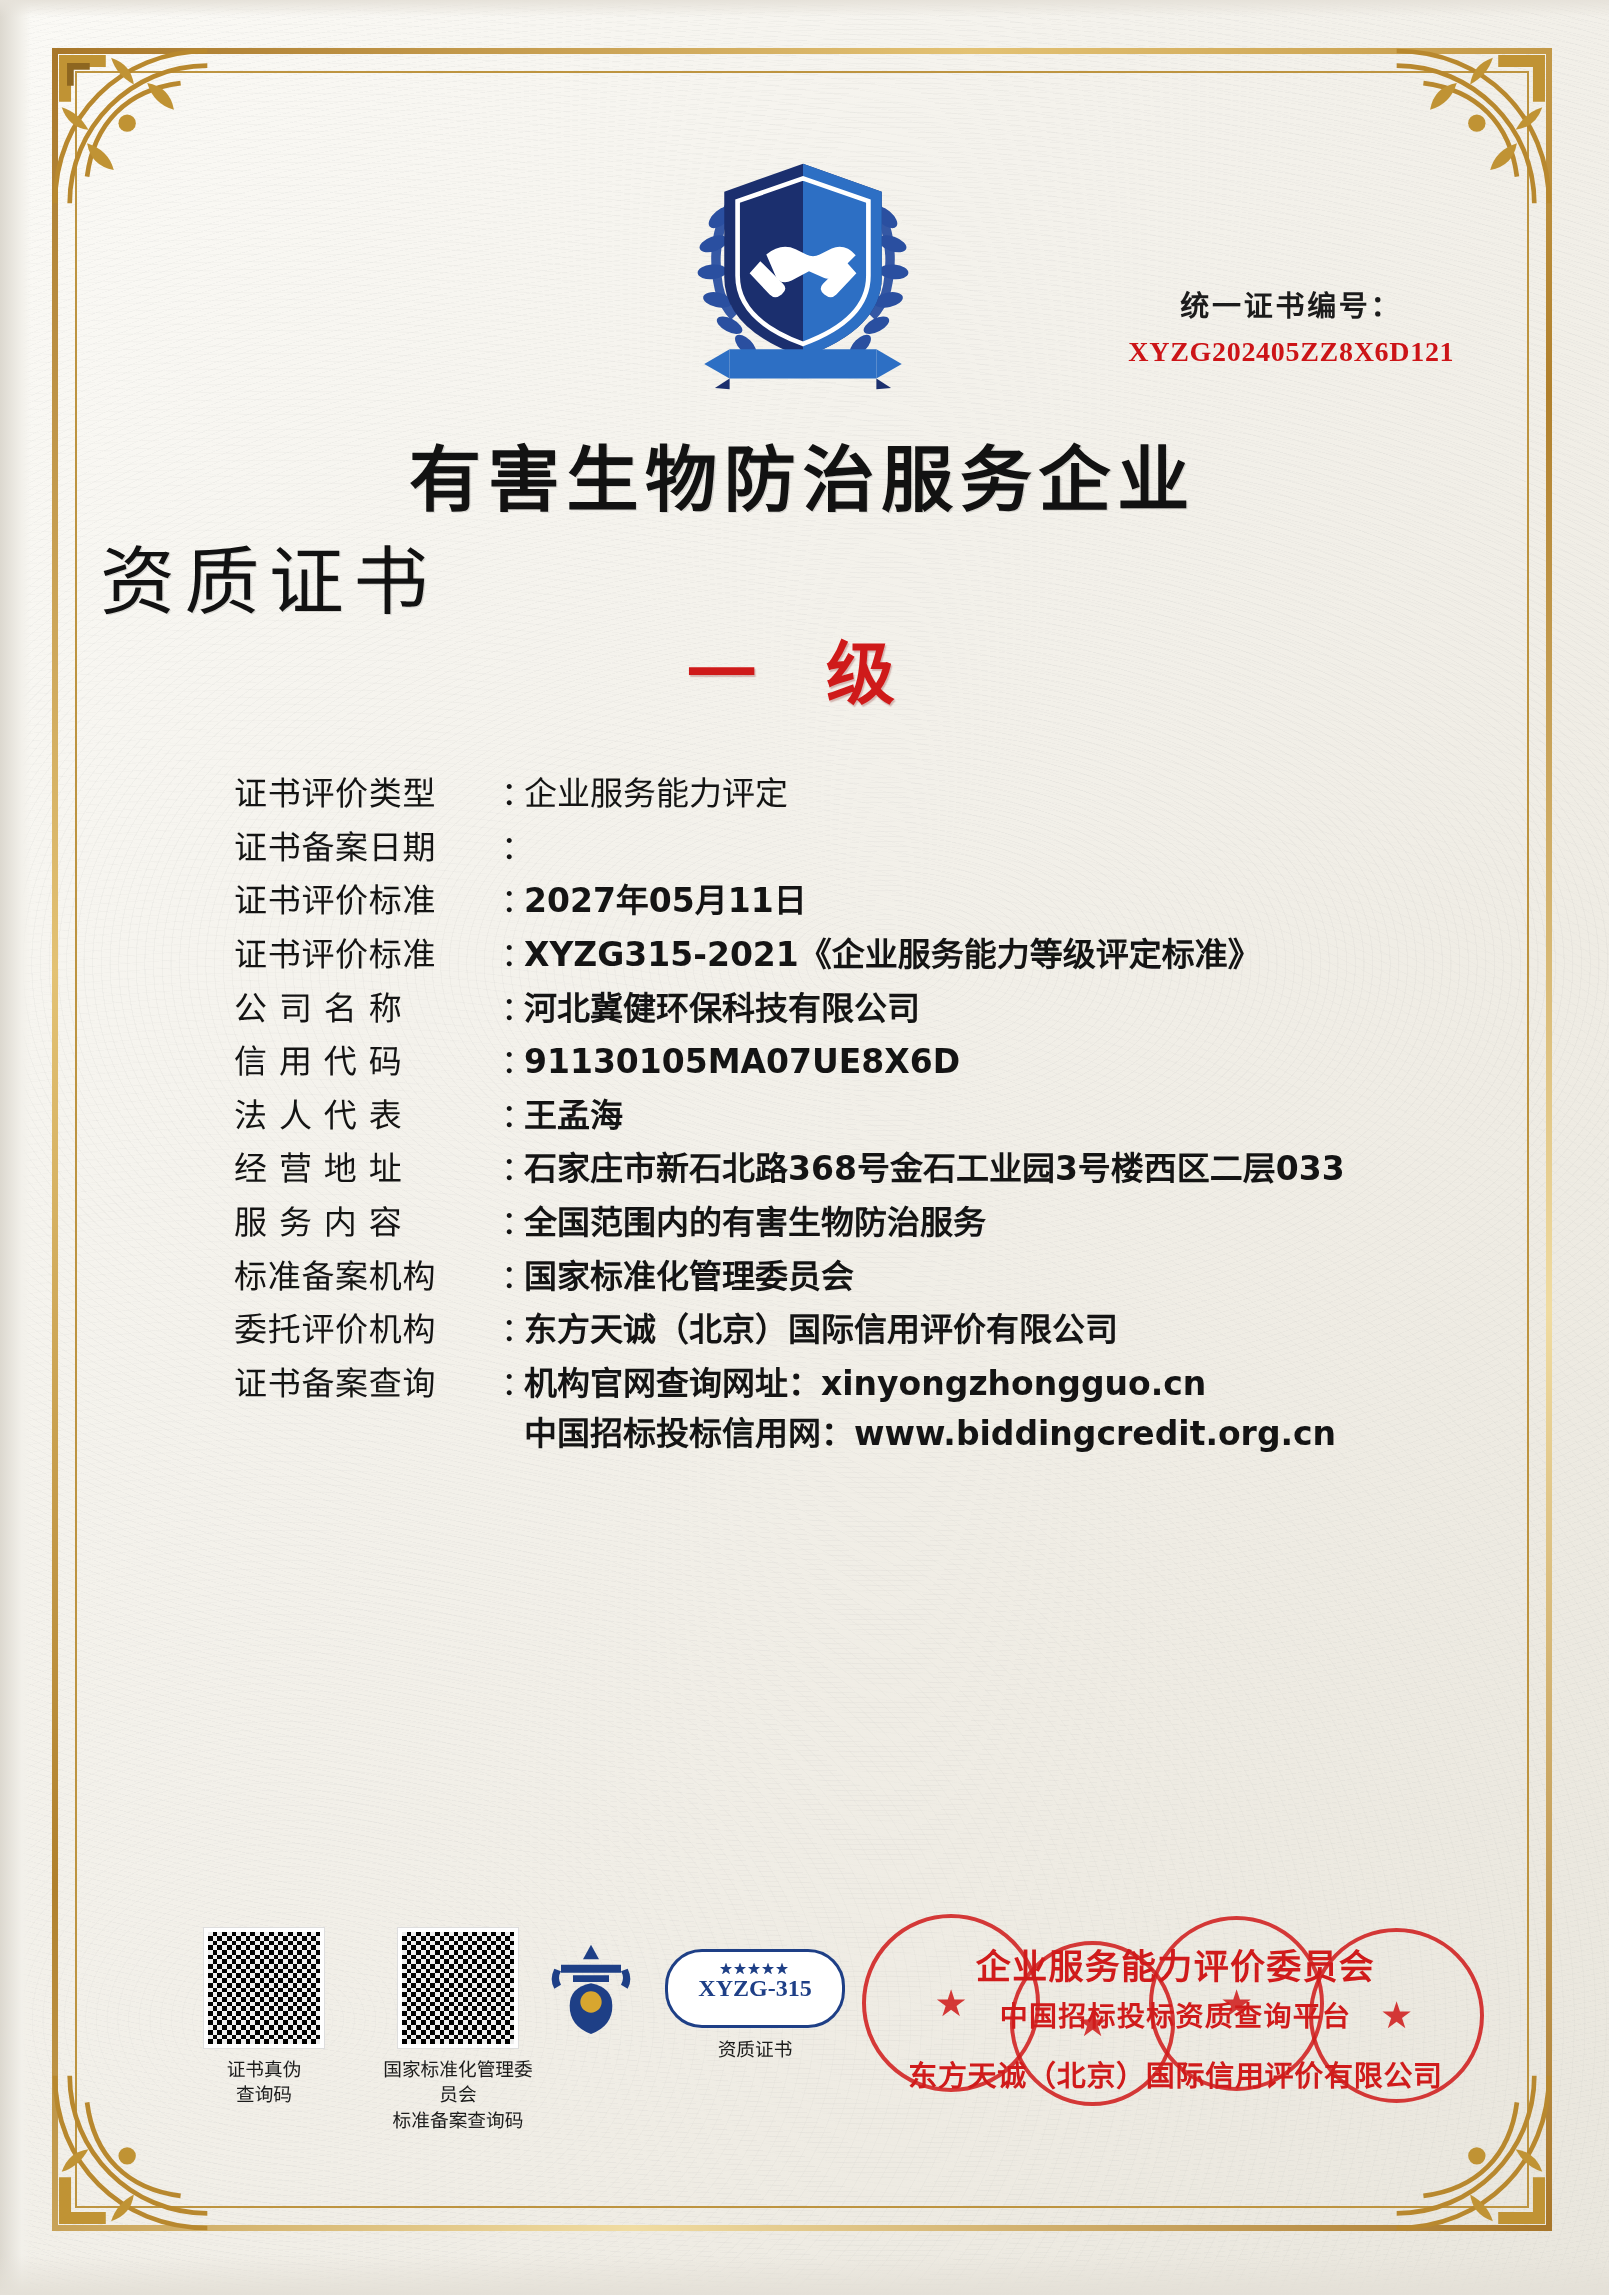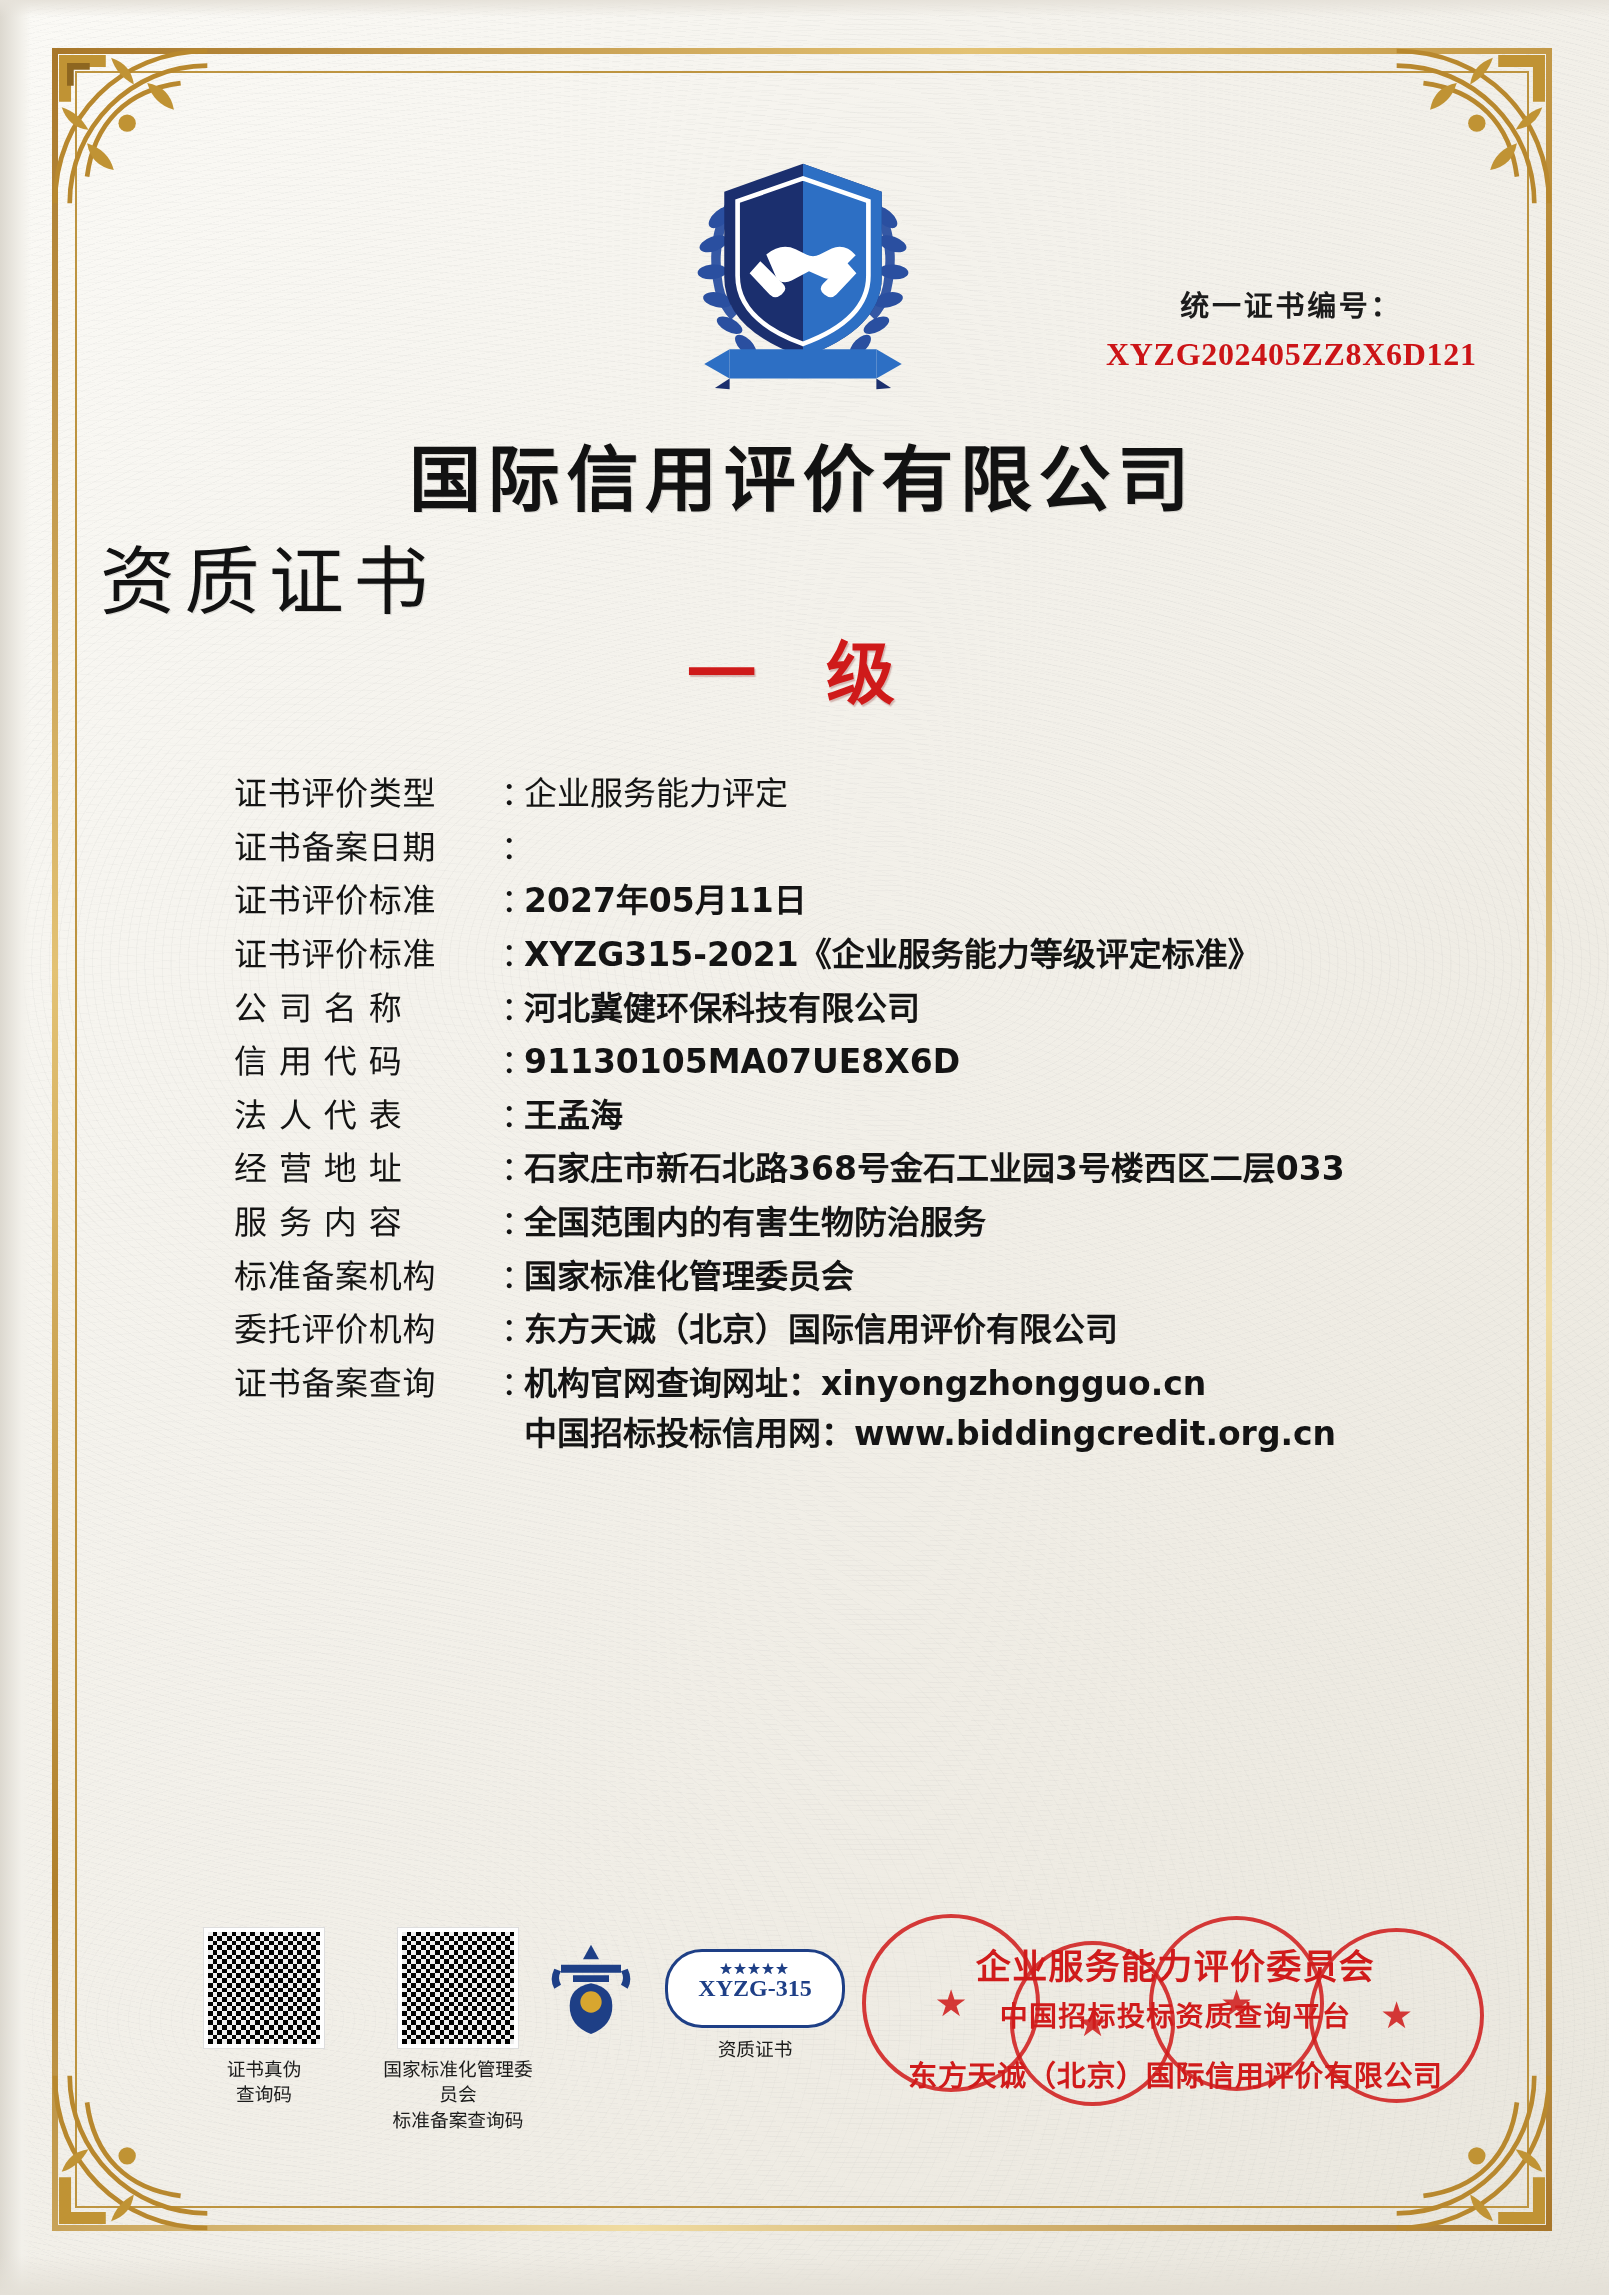--- a/index.html
+++ b/index.html
@@ -101,21 +101,21 @@
   }
   .cert-no .label {
     font-size: 29px;
     letter-spacing: 2.7px;
     color: #1c1c1c;
     font-weight: 600;
     font-family: "DejaVu Sans", sans-serif;
   }
   .cert-no .value {
     margin-top: 12px;
-    font-size: 32px;
+    font-size: 28px;
     font-weight: 700;
     color: #cc1417;
     font-family: "Liberation Serif", serif;
     letter-spacing: 0.7px;
   }
 
   
   .emblem {
     position: absolute;
     left: 50%;
@@ -442,21 +442,21 @@
           <path d="M370 362 l22 14 l-22 2z"></path>
         </g>
       </svg>
     </div>
 
     <div class="cert-no">
       <div class="label">统一证书编号：</div>
       <div class="value">XYZG202405ZZ8X6D121</div>
     </div>
 
-    <div class="title-main">国际信用评价有限公司</div>
+    <div class="title-main">有害生物防治服务企业</div>
     <div class="title-sub">资质证书</div>
     <div class="grade">一 级</div>
 
     <div class="fields">
 
       <div class="field-row">
         <span class="field-label">证书评价类型</span>
         <span class="field-colon">：</span>
         <span class="field-value">企业服务能力评定</span>
       </div>

